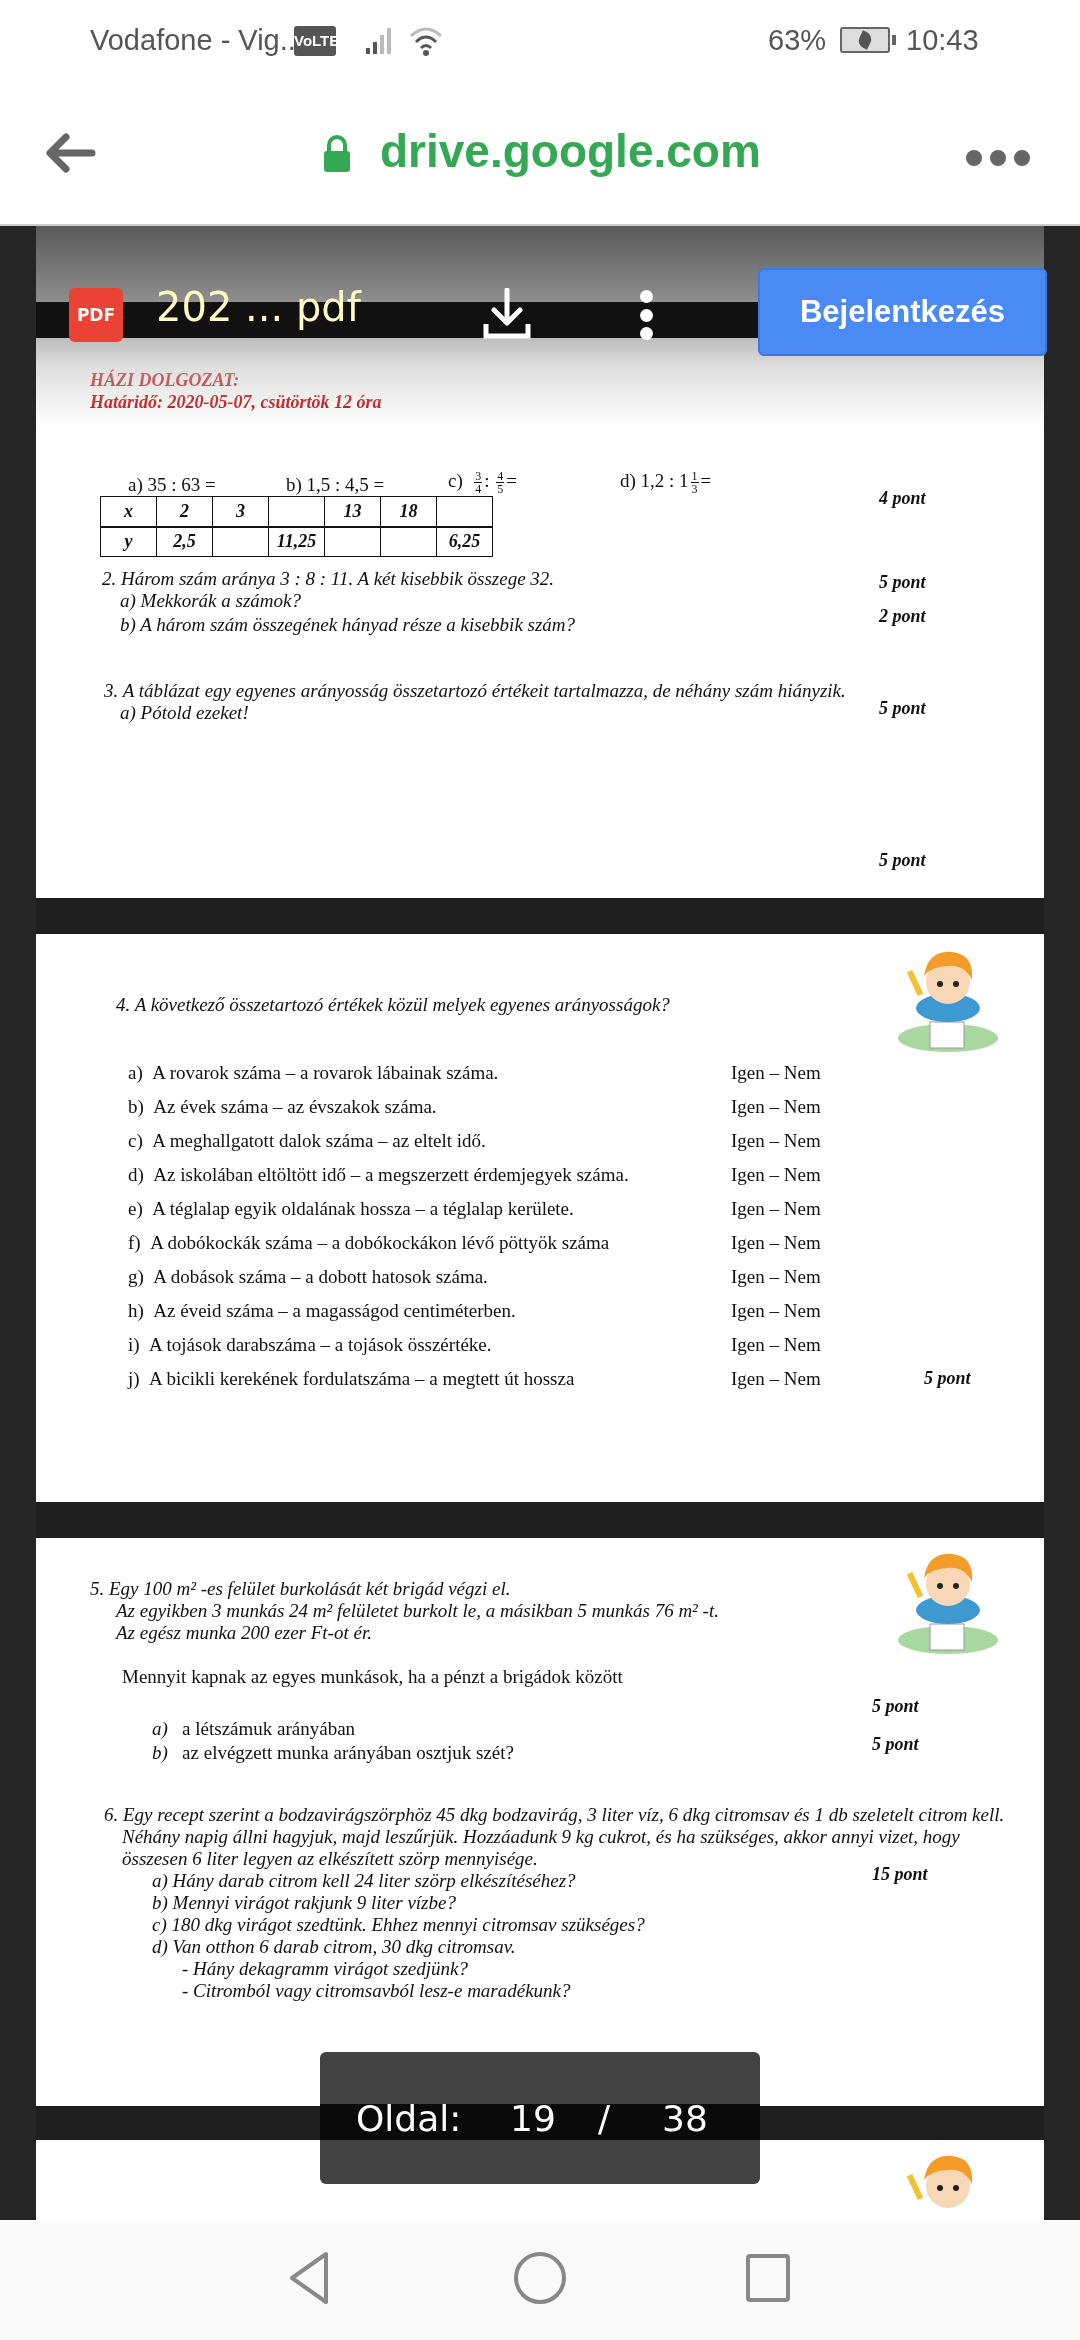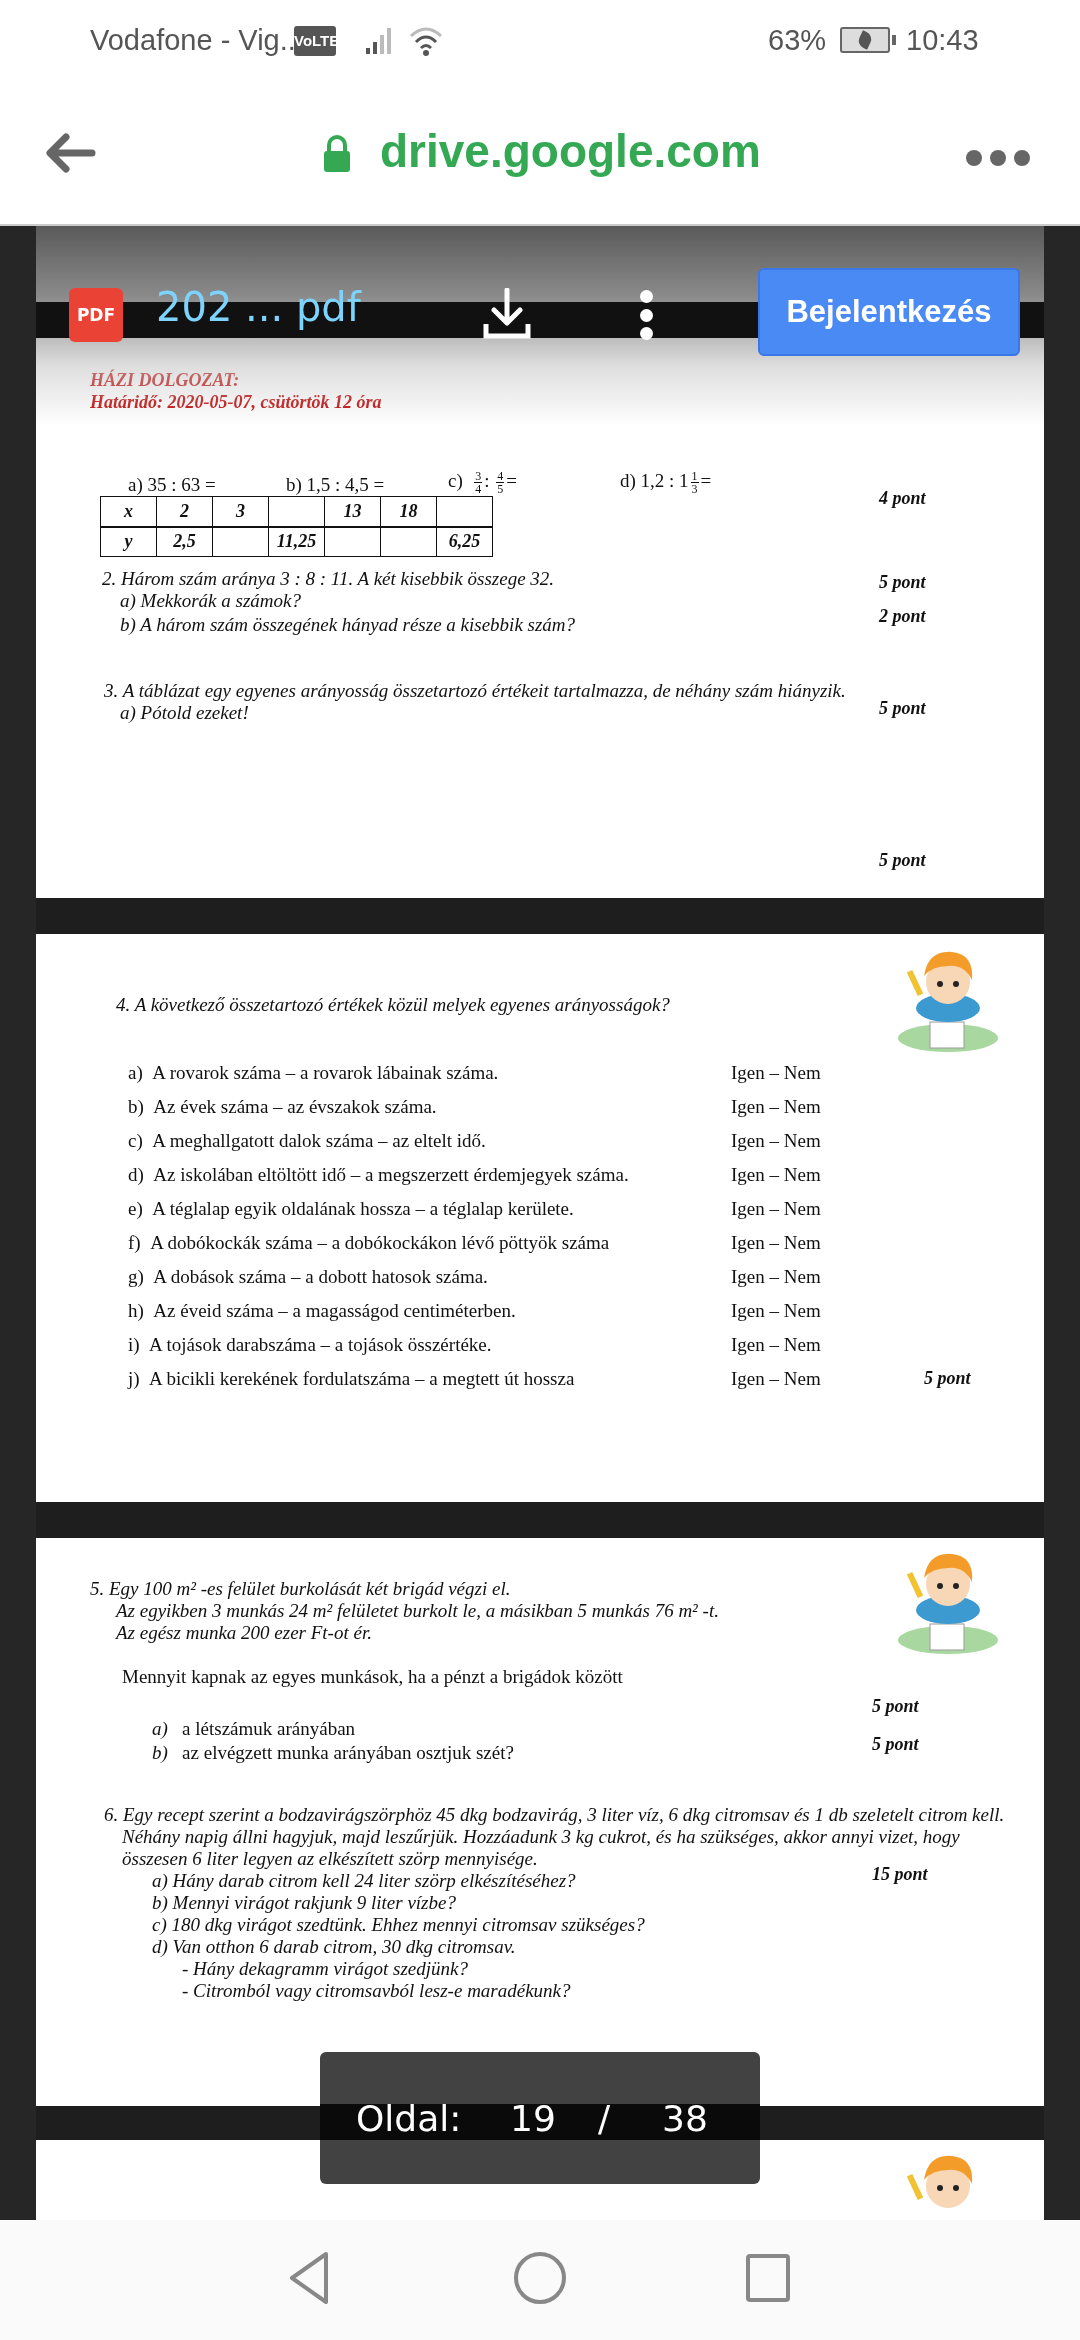--- a/index.html
+++ b/index.html
@@ -32,25 +32,25 @@
   .page1 { top: 0; height: 672px; }
   .page2 { top: 708px; height: 568px; }
   .page3 { top: 1312px; height: 568px; }
   .page4 { top: 1914px; height: 100px; }
   .gap-band { position: absolute; left: 36px; width: 1008px; background: #1e1e1e; }
 
   .header-gradient { position: absolute; left: 36px; top: 0; width: 1008px; height: 200px;
     background: linear-gradient(to bottom, #5a5a5a 0%, #8a8a8a 35%, rgba(200,200,200,0.6) 70%, rgba(255,255,255,0) 100%); }
   .toolbar-band { position: absolute; left: 36px; top: 76px; width: 1008px; height: 36px; background: #111; }
   .pdf-badge { position: absolute; left: 69px; top: 62px; width: 54px; height: 54px; background: #ea4335; border-radius: 6px; color: #fff; font-family: "DejaVu Sans", sans-serif; font-weight: bold; font-size: 17px; text-align: center; line-height: 54px; }
-  .filename { position: absolute; left: 156px; top: 58px; font-size: 40px; color: #7dd3fc; font-family: "DejaVu Sans", sans-serif; }
+  .filename { position: absolute; left: 156px; top: 58px; font-size: 40px; color: #fef9c3; font-family: "DejaVu Sans", sans-serif; }
   .download-icon { position: absolute; left: 482px; top: 62px; width: 50px; height: 52px; }
   .kebab { position: absolute; left: 640px; top: 64px; width: 14px; height: 50px; display: flex; flex-direction: column; justify-content: space-between; }
   .kebab span { width: 13px; height: 13px; border-radius: 50%; background: #fff; display: block; }
-  .signin { position: absolute; left: 758px; top: 42px; width: 262px; height: 88px; background: #4a8af4; border: 2px solid #3b78e7; border-radius: 6px; color: #fff; font-size: 31px; font-weight: bold; text-align: center; line-height: 84px; font-family: "Liberation Sans", sans-serif; }
+  .signin { position: absolute; left: 758px; top: 42px; width: 289px; height: 88px; background: #4a8af4; border: 2px solid #3b78e7; border-radius: 6px; color: #fff; font-size: 31px; font-weight: bold; text-align: center; line-height: 84px; font-family: "Liberation Sans", sans-serif; }
 
   .pt { position: absolute; white-space: nowrap; }
   .it { font-style: italic; }
   .red { color: #c00000; font-weight: bold; font-style: italic; font-size: 18px; }
   .q { font-size: 19px; font-style: italic; }
   .n { font-size: 19px; }
   .pont { font-size: 18px; font-weight: bold; font-style: italic; }
   .frac { display: inline-block; vertical-align: middle; text-align: center; font-size: 12px; line-height: 12px; margin: 0 2px; }
   .frac .num { display: block; border-bottom: 1px solid #111; padding: 0 1px; }
   .frac .den { display: block; }
@@ -247,21 +247,21 @@
     <div class="pt q" style="left:54px;top:40px;">5.   Egy 100 m² -es felület burkolását két brigád végzi el.</div>
     <div class="pt q" style="left:80px;top:62px;font-style:italic;">Az egyikben 3 munkás 24 m² felületet burkolt le, a másikban 5 munkás 76 m² -t.</div>
     <div class="pt q" style="left:80px;top:84px;">Az egész munka 200 ezer Ft-ot ér.</div>
     <div class="pt n" style="left:86px;top:128px;">Mennyit kapnak az egyes munkások, ha a pénzt a brigádok között</div>
     <div class="pt pont" style="left:836px;top:158px;">5 pont</div>
     <div class="pt n" style="left:116px;top:180px;"><span class="it">a)</span>&nbsp;&nbsp;&nbsp;<span>a létszámuk arányában</span></div>
     <div class="pt pont" style="left:836px;top:196px;">5 pont</div>
     <div class="pt n" style="left:116px;top:204px;"><span class="it">b)</span>&nbsp;&nbsp;&nbsp;<span>az elvégzett munka arányában osztjuk szét?</span></div>
 
     <div class="pt q" style="left:68px;top:266px;">6. Egy recept szerint a bodzavirágszörphöz 45 dkg bodzavirág, 3 liter víz, 6 dkg citromsav és 1 db szeletelt citrom kell.</div>
-    <div class="pt q" style="left:86px;top:288px;">Néhány napig állni hagyjuk, majd leszűrjük. Hozzáadunk 3 kg cukrot, és ha szükséges, akkor annyi vizet, hogy</div>
+    <div class="pt q" style="left:86px;top:288px;">Néhány napig állni hagyjuk, majd leszűrjük. Hozzáadunk 9 kg cukrot, és ha szükséges, akkor annyi vizet, hogy</div>
     <div class="pt q" style="left:86px;top:310px;">összesen 6 liter legyen az elkészített szörp mennyisége.</div>
     <div class="pt pont" style="left:836px;top:326px;">15 pont</div>
     <div class="pt q" style="left:116px;top:332px;">a) Hány darab citrom kell 24 liter szörp elkészítéséhez?</div>
     <div class="pt q" style="left:116px;top:354px;">b) Mennyi virágot rakjunk 9 liter vízbe?</div>
     <div class="pt q" style="left:116px;top:376px;">c) 180 dkg virágot szedtünk. Ehhez mennyi citromsav szükséges?</div>
     <div class="pt q" style="left:116px;top:398px;">d) Van otthon 6 darab citrom, 30 dkg citromsav.</div>
     <div class="pt q" style="left:146px;top:420px;">-  Hány dekagramm virágot szedjünk?</div>
     <div class="pt q" style="left:146px;top:442px;">-  Citromból vagy citromsavból lesz-e maradékunk?</div>
   </div>
 

